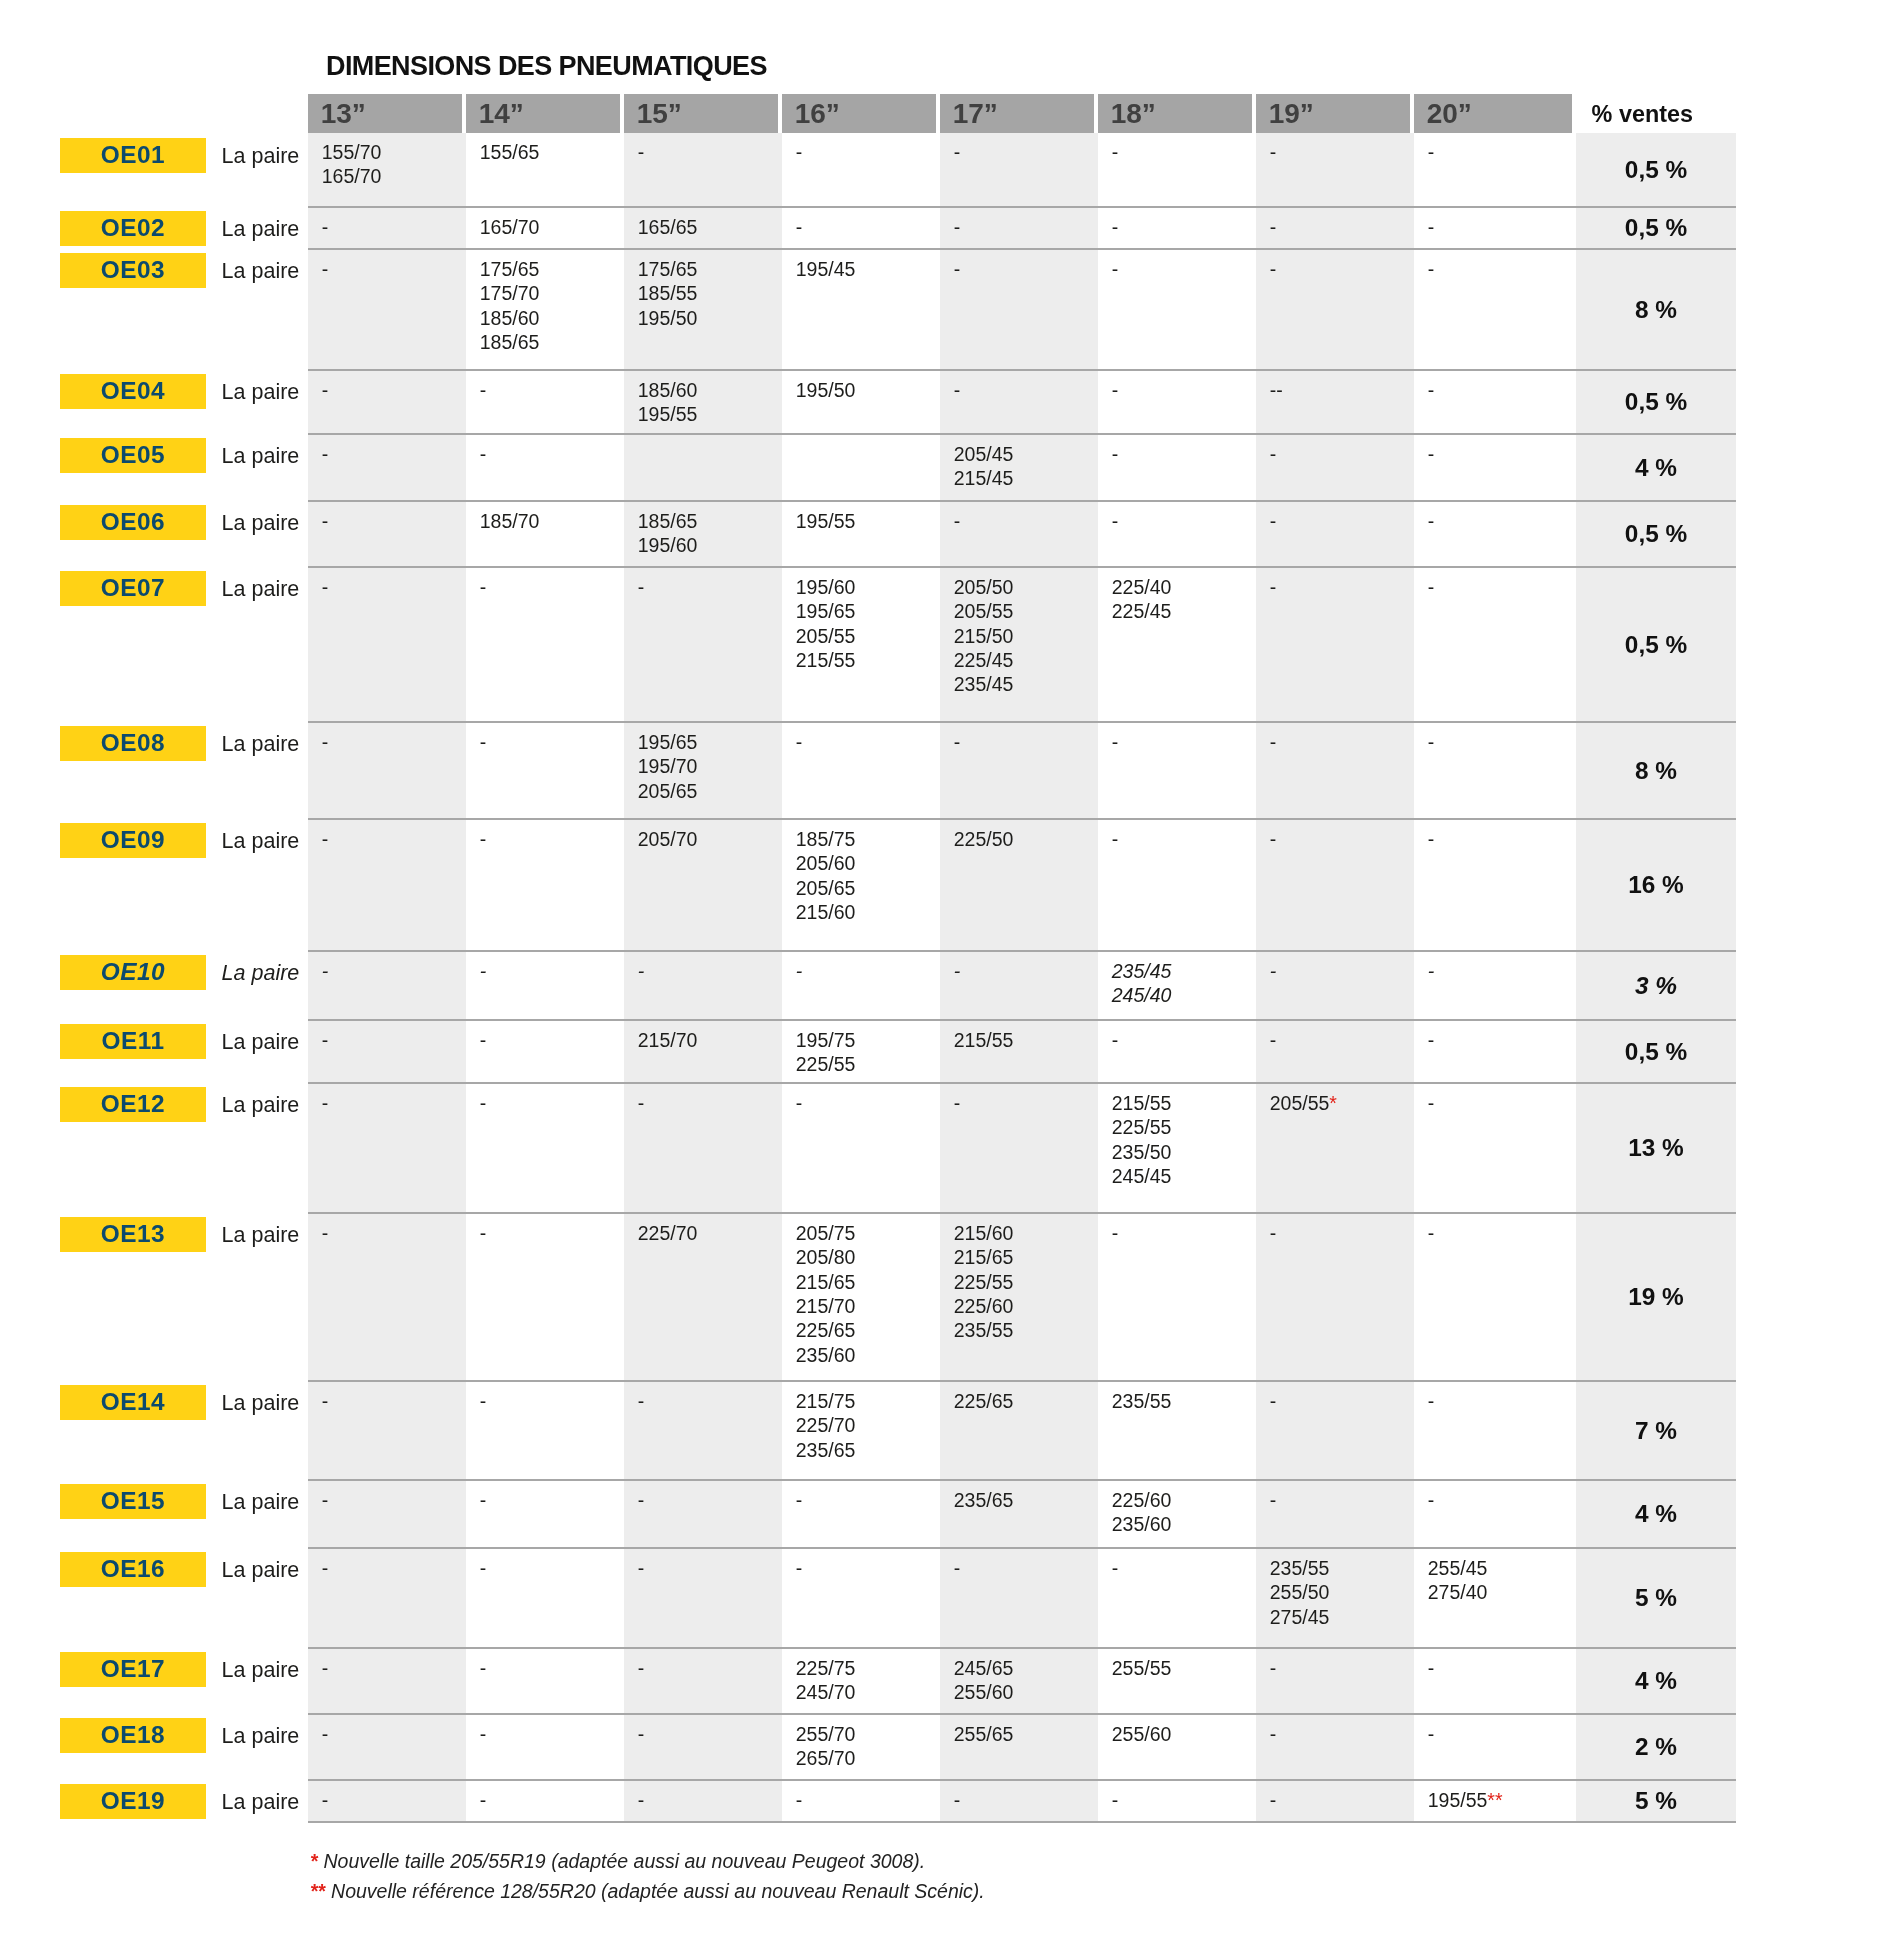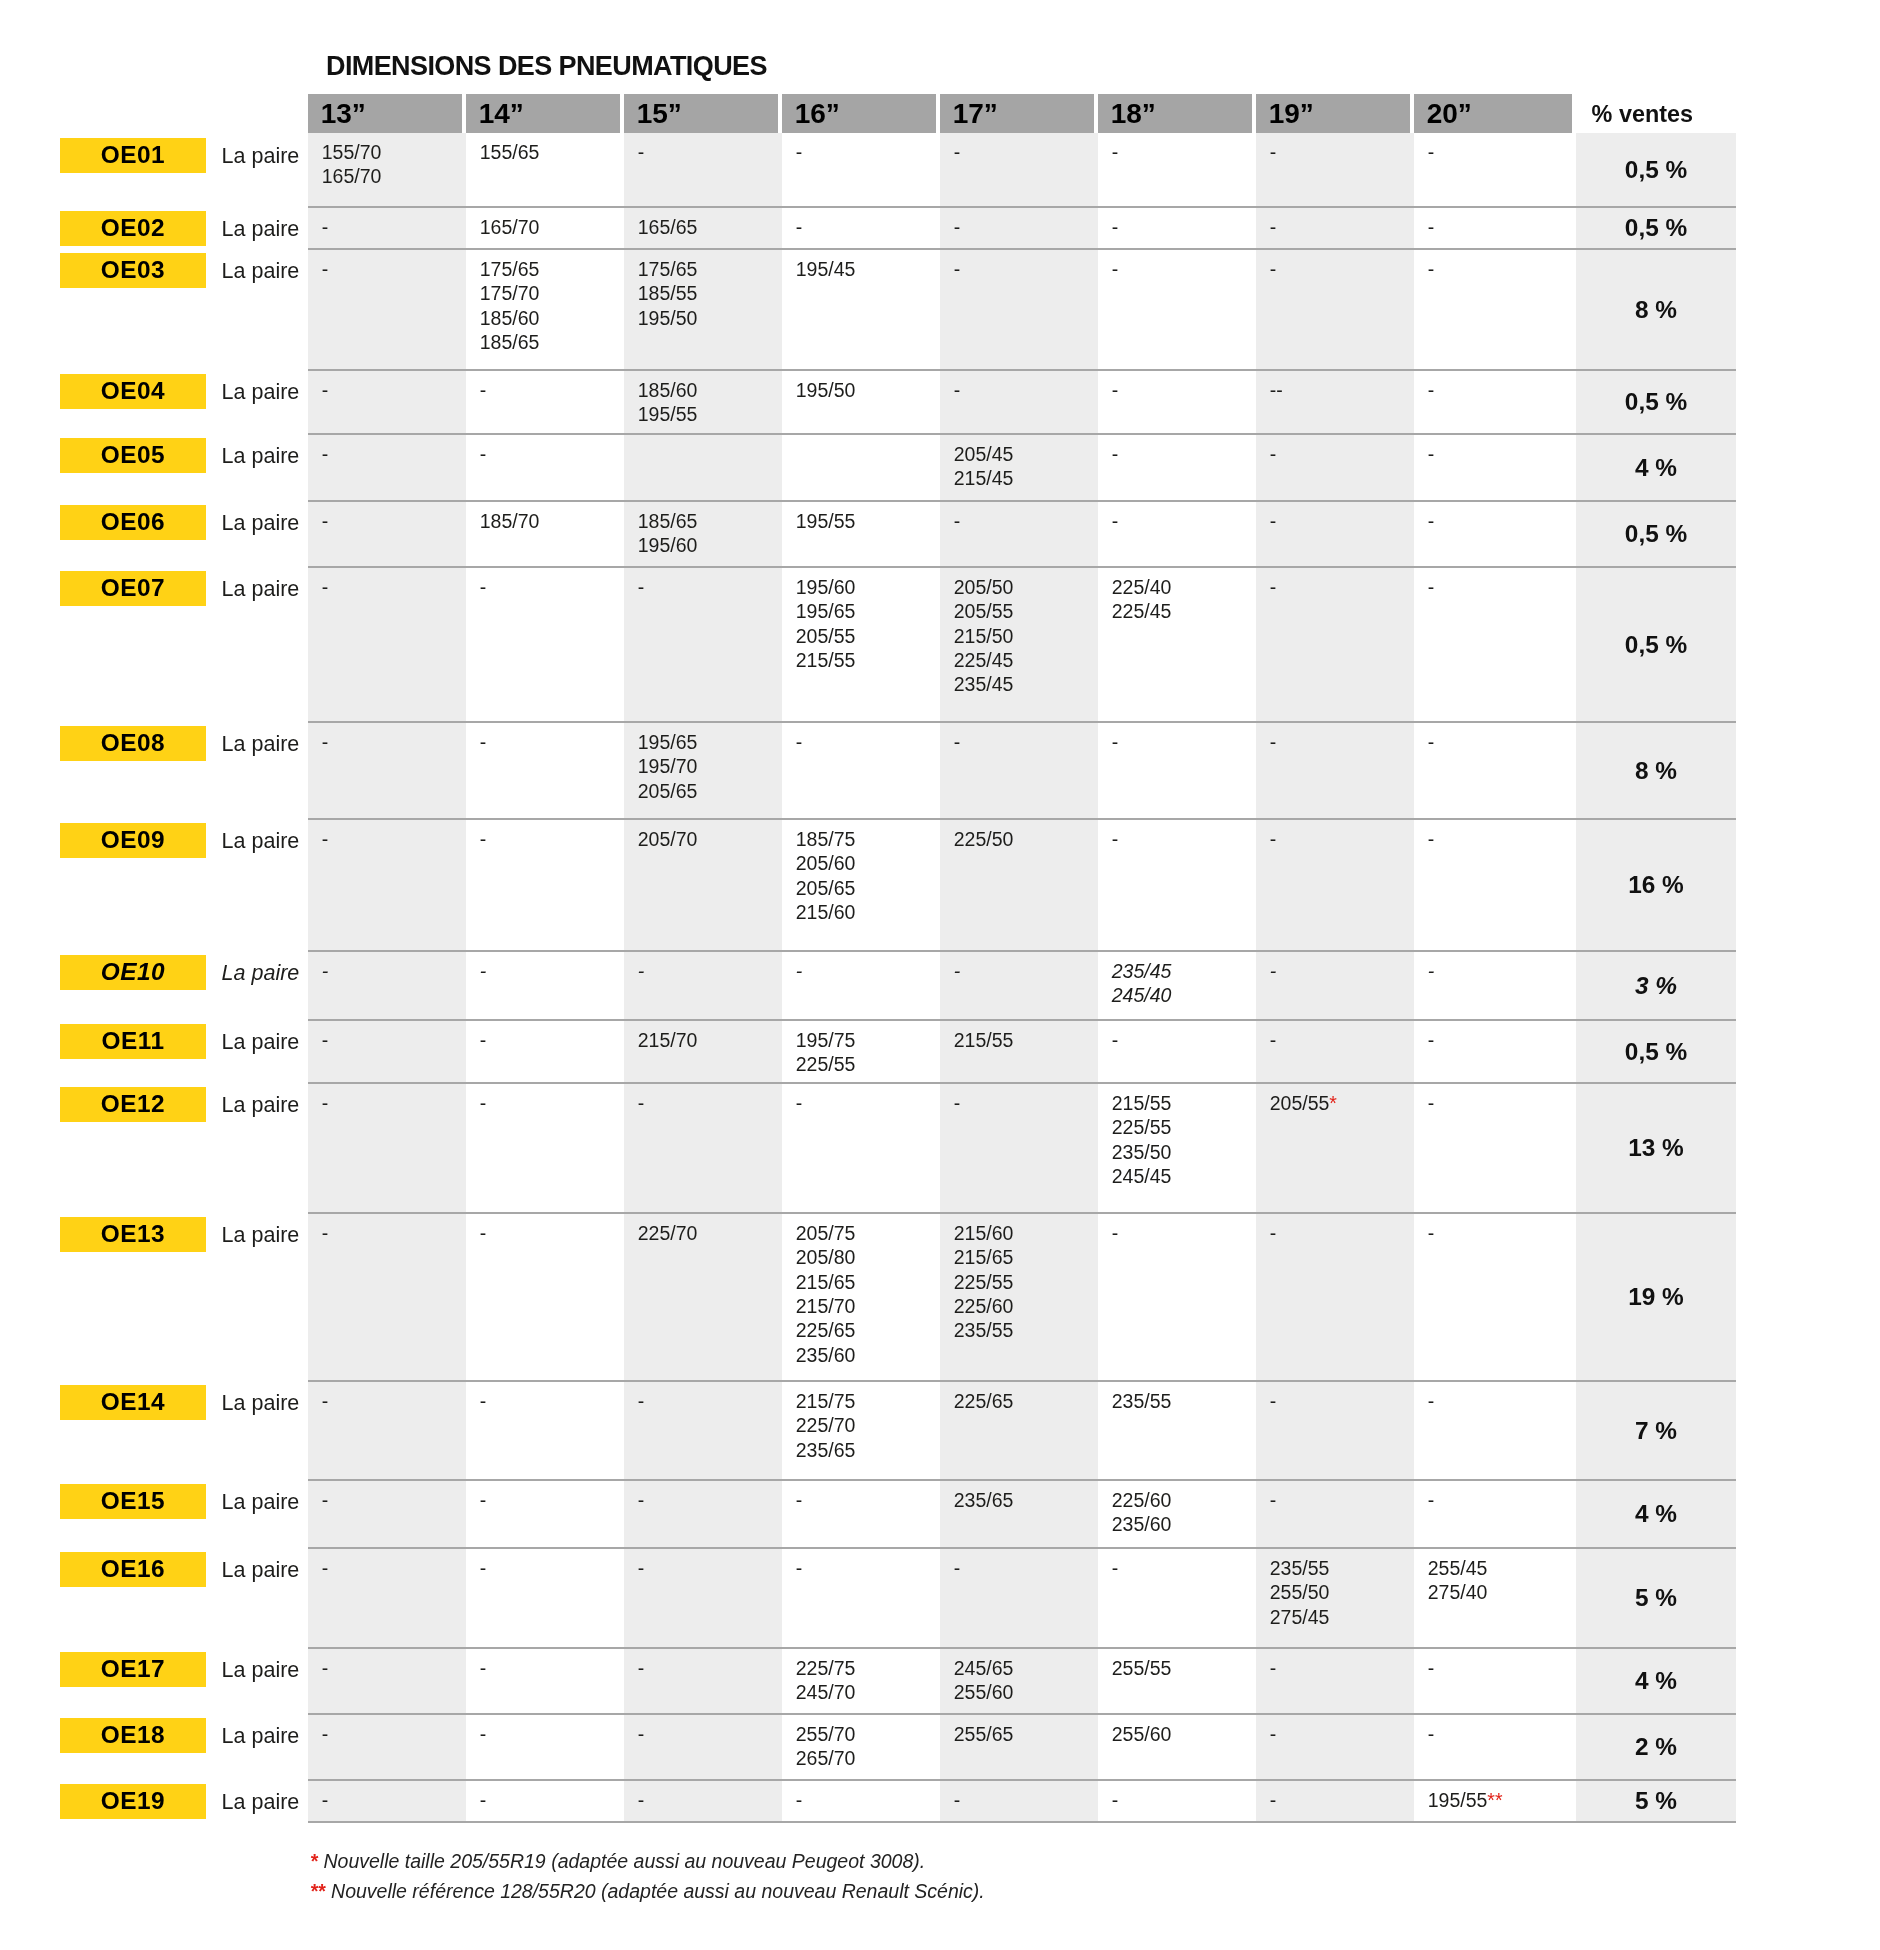--- a/index.html
+++ b/index.html
@@ -18,33 +18,33 @@
   .title{
     position:absolute;left:310px;top:35px;margin:16px;
     font-size:27px;font-weight:bold;letter-spacing:-0.6px;color:#111;
   }
   .table{position:absolute;left:60px;top:94px;width:1675px;}
   .header-row{display:flex;height:39px;}
   .gutter{width:248px;flex:0 0 248px;box-sizing:border-box;}
   .hcols{display:flex;width:1268px;flex:0 0 1268px;}
   .hcell{
     flex:0 0 158px;box-sizing:border-box;background:var(--header-gray);
-    color:#000000;font-size:28px;font-weight:bold;line-height:39px;
+    color:#404040;font-size:28px;font-weight:bold;line-height:39px;
     padding-left:12.7px;border-right:4.9px solid #fff;overflow:hidden;
   }
   .hcell:last-child{border-right:none;}
   .sales-header{
     width:160px;flex:0 0 160px;box-sizing:border-box;background:#fff;
     font-size:23.4px;font-weight:bold;line-height:41px;padding-left:15.6px;color:#111;
   }
   .row{display:flex;position:relative;}
   .row .gutter{display:flex;align-items:flex-start;padding-top:4.9px;}
   .badge{
     display:inline-flex;width:146px;height:35px;flex:0 0 146px;
-    background:var(--badge-yellow);color:#000000;font-size:24.4px;font-weight:bold;
+    background:var(--badge-yellow);color:#0c4a6e;font-size:24.4px;font-weight:bold;
     align-items:center;justify-content:center;letter-spacing:0.5px;
   }
   .pair{font-size:21.5px;line-height:37px;margin-left:15.6px;white-space:nowrap;}
   .cells{display:flex;width:1268px;flex:0 0 1268px;box-sizing:border-box;}
   .cell{
     flex:0 0 158px;box-sizing:border-box;
     padding:6.8px 0 0 13.7px;font-size:19.5px;line-height:24.4px;overflow:hidden;
   }
   .cell.shade{background:var(--stripe-gray);}
   .size-line{white-space:nowrap;}

